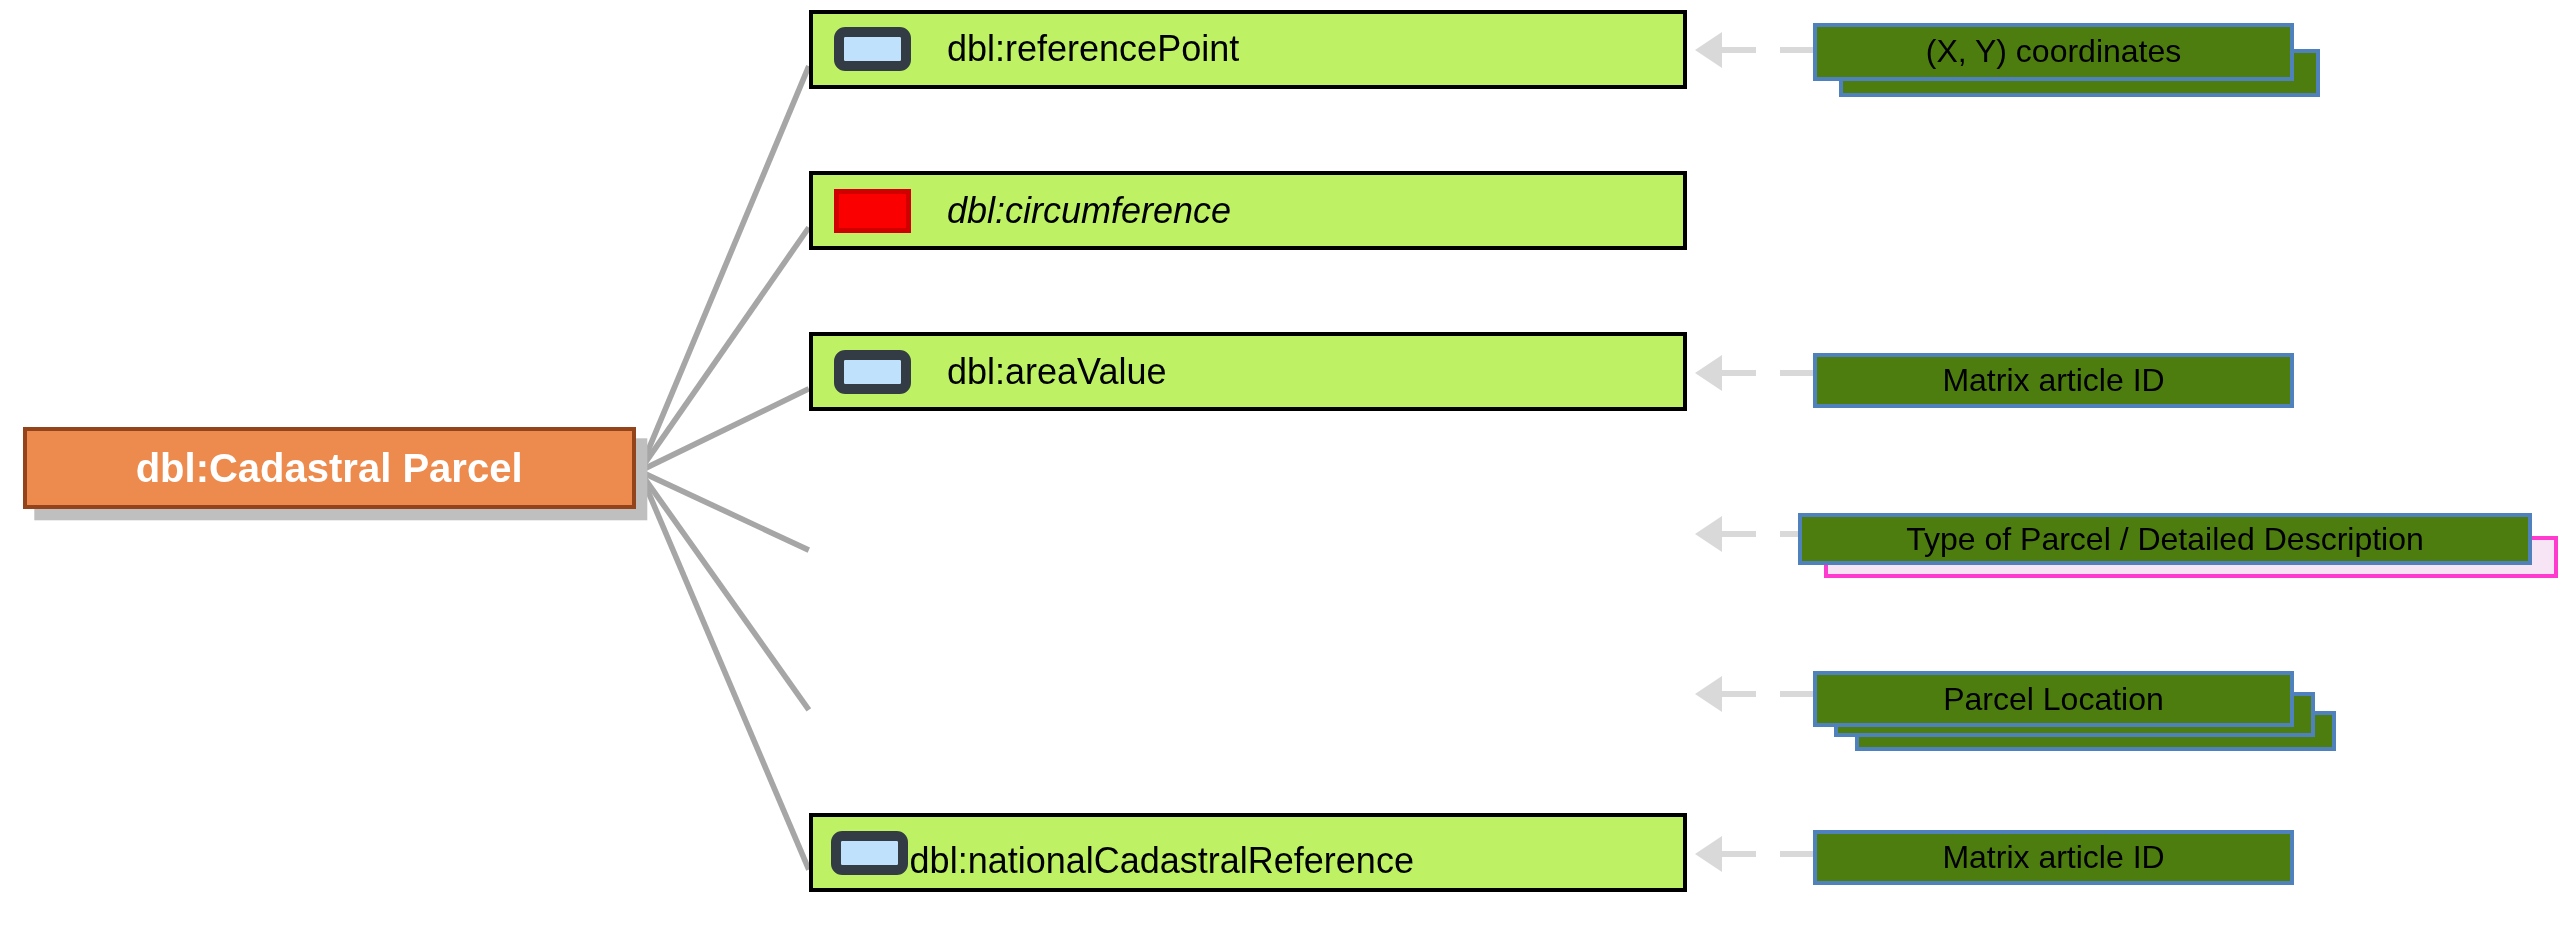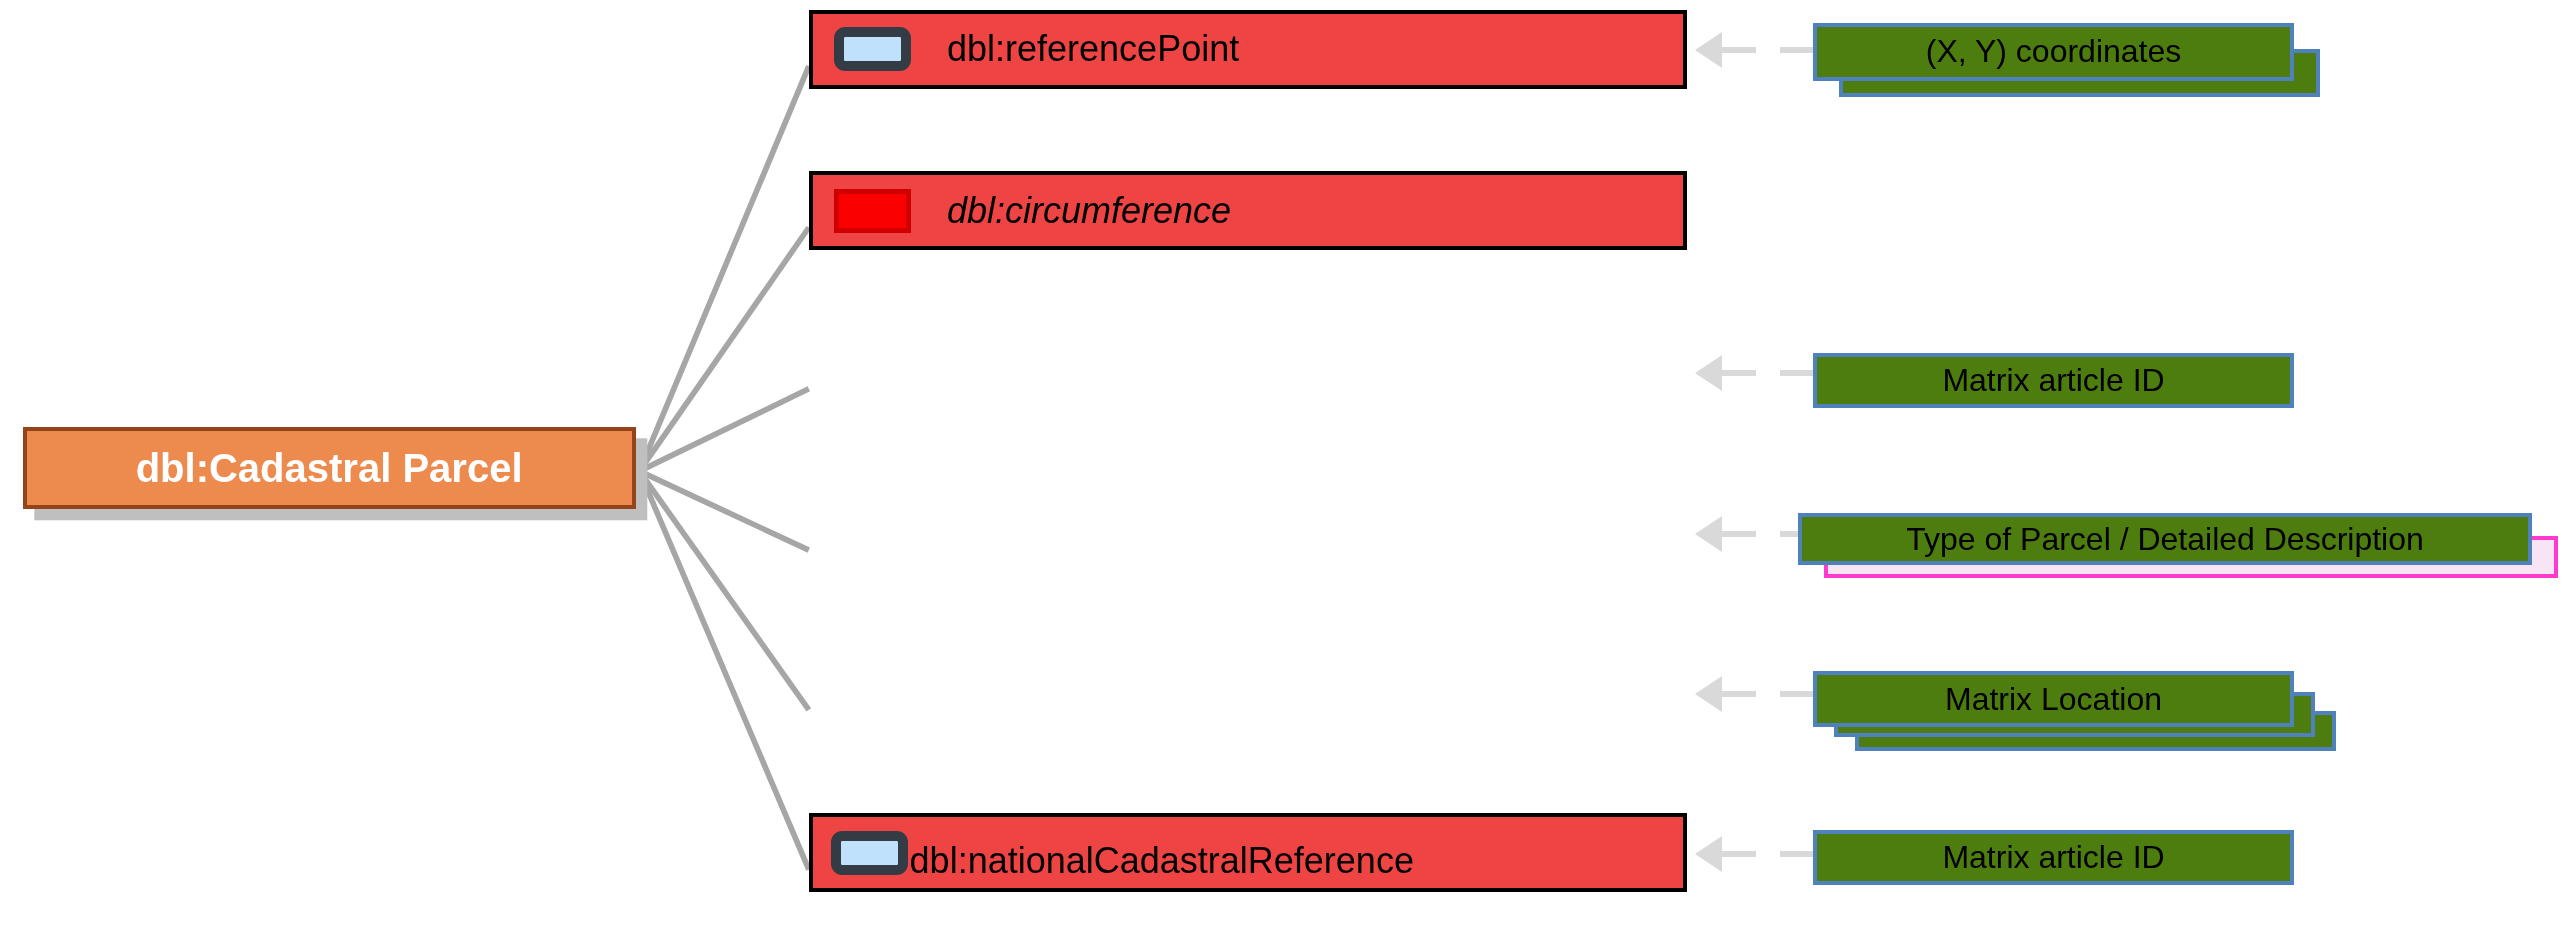--- a/index.html
+++ b/index.html
@@ -50,21 +50,21 @@
     white-space: nowrap;
   }
 
   
   .prop-row {
     position: absolute;
     left: 809px;
     width: 878px;
     height: 79px;
     box-sizing: border-box;
-    background: #ef4444;
+    background: #bef264;
     border: 4.8px solid #000000;
     display: flex;
     align-items: center;
   }
   .prop-row .icon-slot {
     flex: 0 0 auto;
     display: flex;
     align-items: center;
     margin-left: 21px;
   }
@@ -201,20 +201,26 @@
     </div>
   </div>
 
   <div class="prop-row" style="top:171px;font-style:italic;">
     <span class="icon-slot">
       <span class="icn-solid-red"></span>
     </span>
     <span class="prop-label">dbl:circumference</span>
   </div>
 
+  <div class="prop-row" style="top:332px;">
+    <span class="icon-slot">
+      <span class="icn-solid-blue"></span>
+    </span>
+    <span class="prop-label">dbl:areaValue</span>
+  </div>
   <div class="arrow-group" style="left:1695px; top:357px;">
     <span class="arrow-head"></span>
     <span class="arrow-seg-a"></span>
     <span class="arrow-gap"></span>
     <span class="arrow-seg-b"></span>
   </div>
   <div class="card-stack" style="left:1813px; top:353px; width:516px; height:68px;">
     <div class="card" style="left:0px; top:0px; width:481px; height:55px;">
       <span class="card-label">Matrix article ID</span>
     </div>
@@ -236,21 +242,21 @@
   <div class="arrow-group" style="left:1695px; top:678px;">
     <span class="arrow-head"></span>
     <span class="arrow-seg-a"></span>
     <span class="arrow-gap"></span>
     <span class="arrow-seg-b"></span>
   </div>
   <div class="card-stack" style="left:1813px; top:671px; width:516px; height:97px;">
     <div class="card" style="left:42px; top:40px; width:481px; height:40px;"></div>
     <div class="card" style="left:21px; top:21px; width:481px; height:45px;"></div>
     <div class="card" style="left:0px; top:0px; width:481px; height:56px;">
-      <span class="card-label">Matrix Location</span>
+      <span class="card-label">Parcel Location</span>
     </div>
   </div>
 
   <div class="prop-row tight" style="top:813px;">
     <span class="icon-slot">
       <span class="icn-solid-blue"></span>
     </span>
     <span class="prop-label">dbl:nationalCadastralReference</span>
   </div>
   <div class="arrow-group" style="left:1695px; top:838px;">

